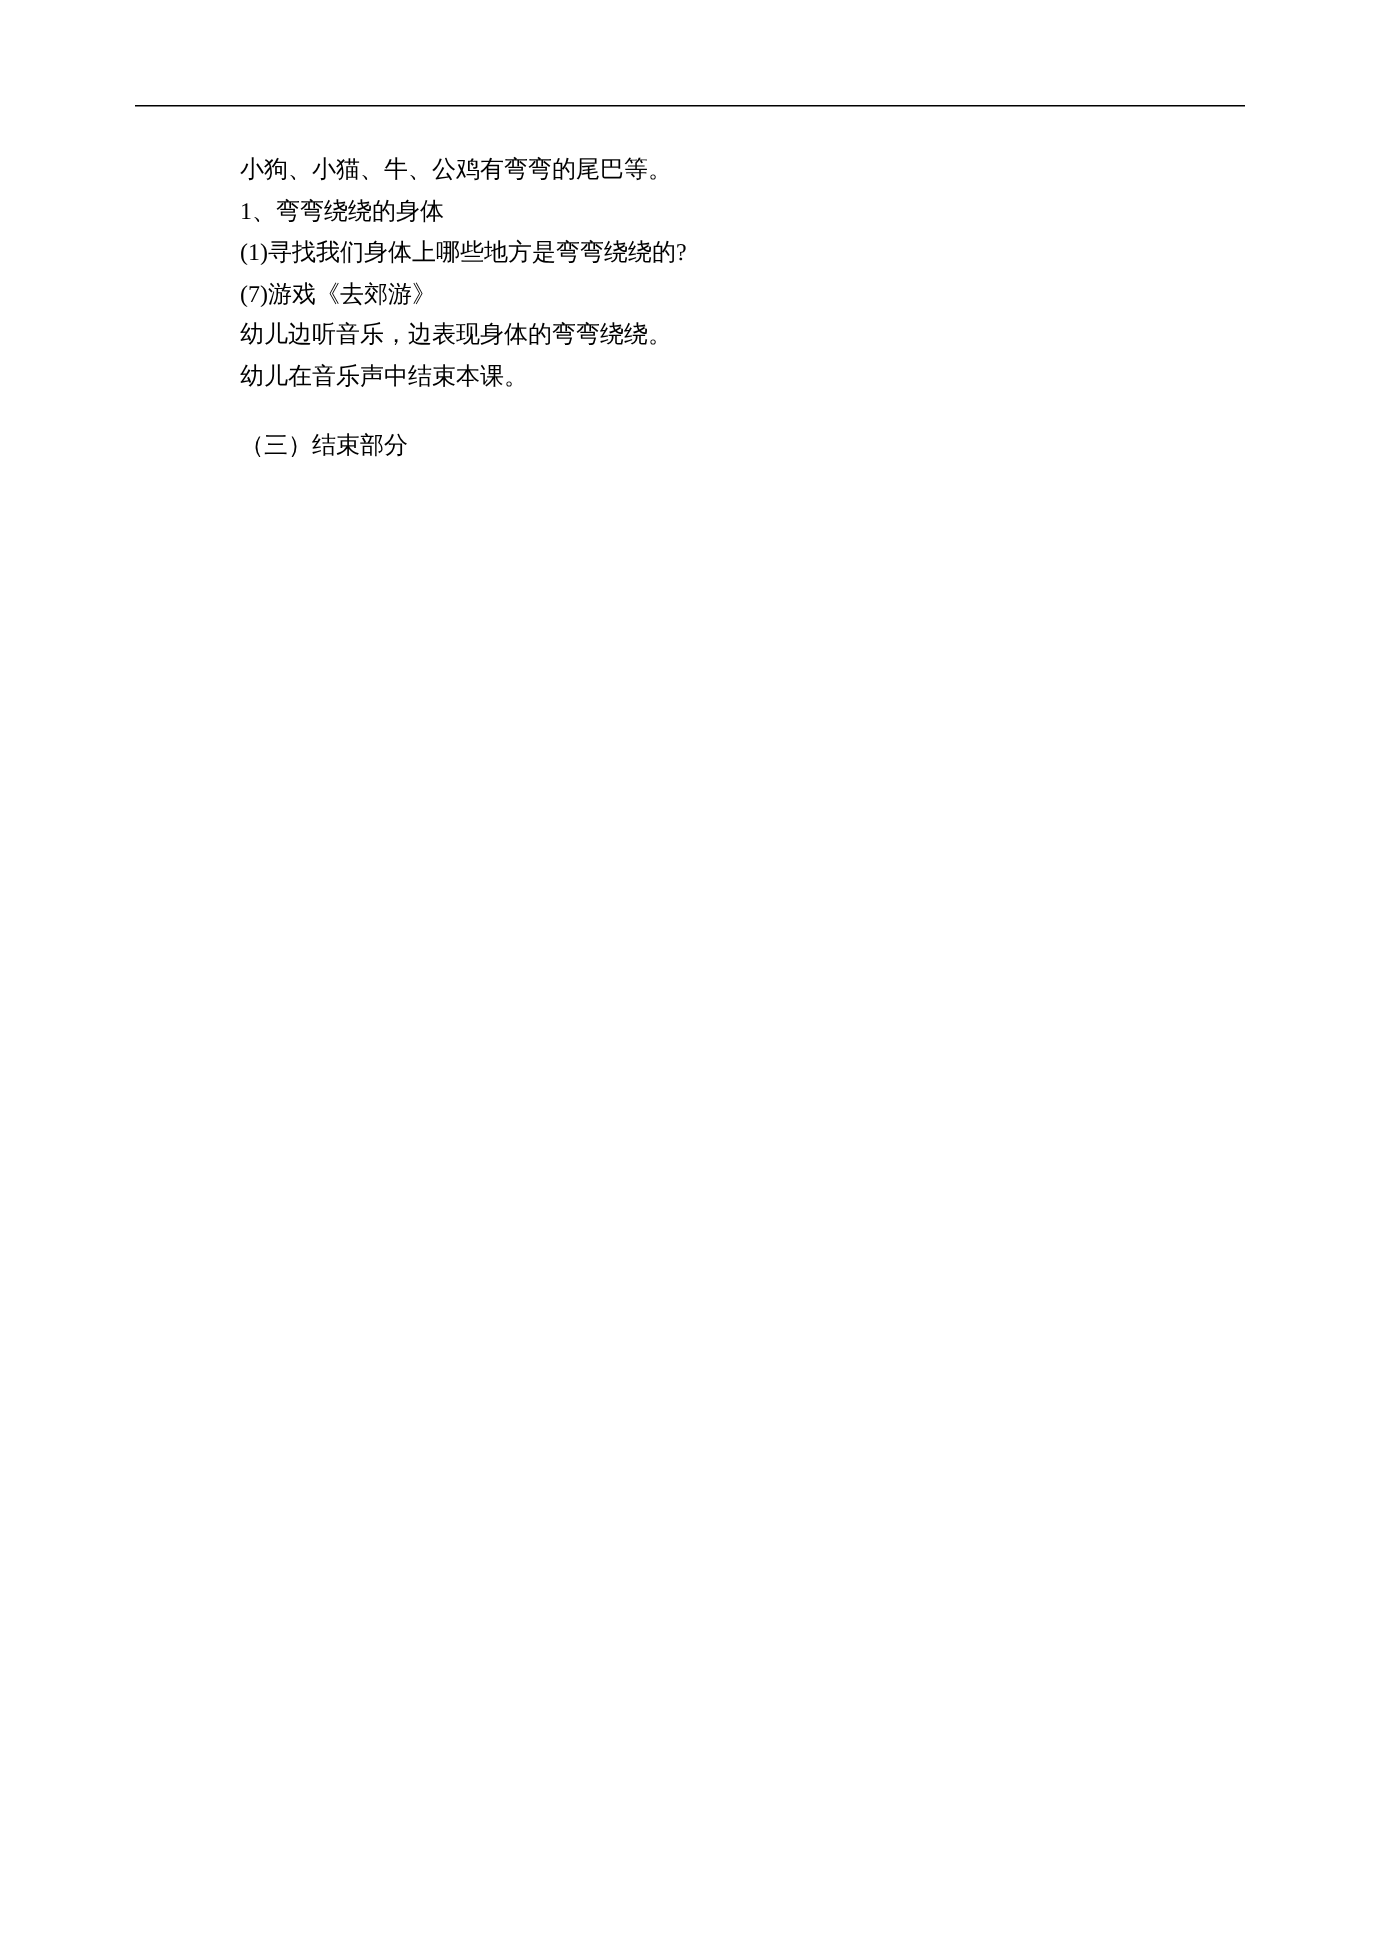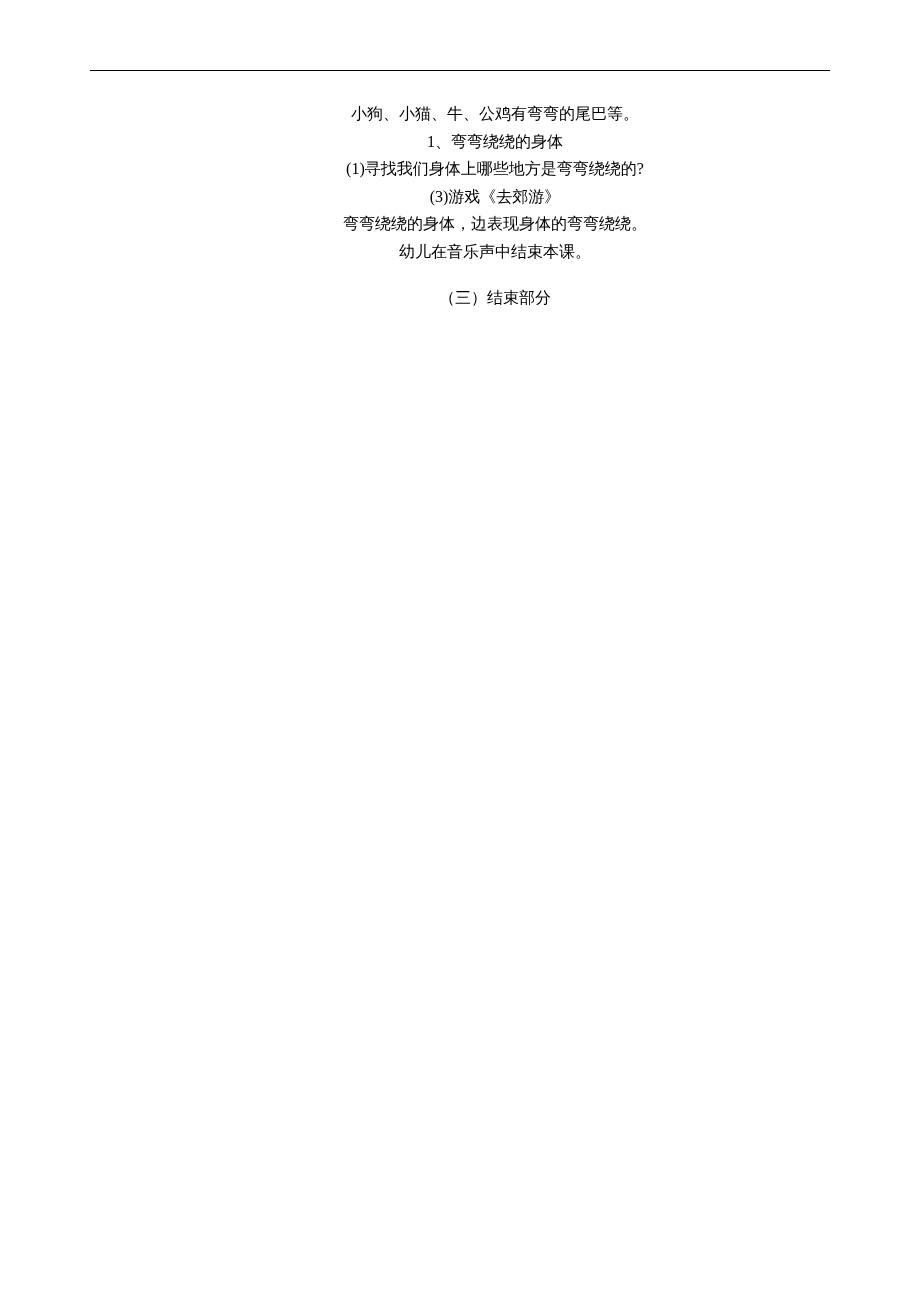--- a/index.html
+++ b/index.html
@@ -1,19 +1,18 @@
 <!DOCTYPE html>
 <html><head>
   <meta charset="utf-8">
   <style>
     * {
       margin: 0;
       padding: 0;
       box-sizing: border-box;
-      text-align: center;
     }
     body {
       width: 920px;
       height: 1302px;
       background: #ffffff;
       font-family: "SimSun", "宋体", serif;
       font-size: 16px;
       color: #000000;
       line-height: 1.6;
       padding: 0;
@@ -37,18 +36,18 @@
   </style>
 </head>
 <body>
 
 <div class="page">
   <div class="separator"></div>
   <div class="content">
     <div class="line">小狗、小猫、牛、公鸡有弯弯的尾巴等。</div>
     <div class="line">1、弯弯绕绕的身体</div>
     <div class="line">(1)寻找我们身体上哪些地方是弯弯绕绕的?</div>
-    <div class="line">(3)游戏《去郊游》</div>
-    <div class="line">弯弯绕绕的身体，边表现身体的弯弯绕绕。</div>
+    <div class="line">(7)游戏《去郊游》</div>
+    <div class="line">幼儿边听音乐，边表现身体的弯弯绕绕。</div>
     <div class="line">幼儿在音乐声中结束本课。</div>
     <div class="line para-gap">（三）结束部分</div>
   </div>
 </div>
 
 </body></html>

